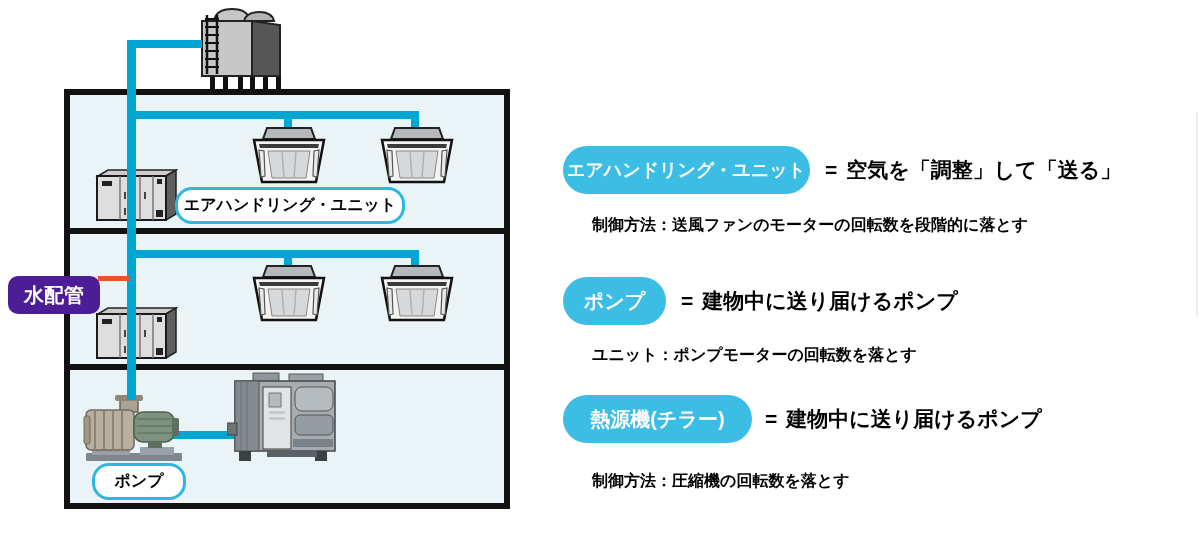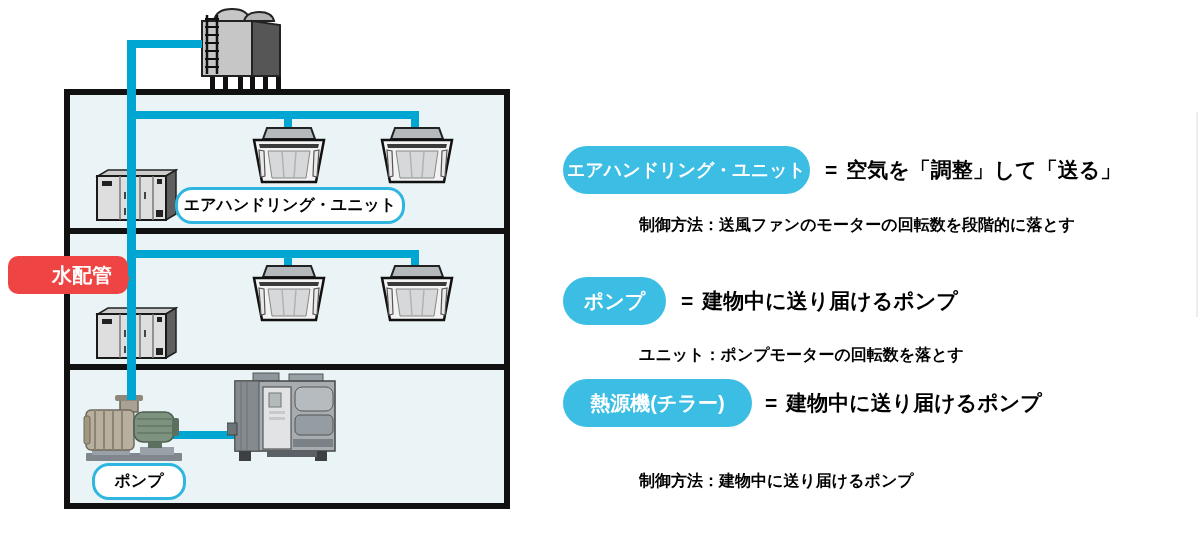--- a/index.html
+++ b/index.html
@@ -19,33 +19,33 @@
   .pipe.low{z-index:2;}
   
   .eq{position:absolute;z-index:3;}
   
   .dlabel{
     position:absolute;z-index:6;background:#ffffff;border:3px solid #2eb6e0;border-radius:17px;
     display:flex;align-items:center;justify-content:center;
     color:#000;font-weight:bold;font-size:16px;white-space:nowrap;
   }
   .water-pill{
-    position:absolute;left:8px;top:256px;width:92px;height:38px;z-index:6;
-    background:#ef4444;border-radius:10px;color:#fff;font-weight:bold;font-size:20px;
-    display:flex;align-items:center;justify-content:center;white-space:nowrap;padding-left:28px;
+    position:absolute;left:8px;top:276px;width:92px;height:38px;z-index:6;
+    background:#4c1d95;border-radius:10px;color:#fff;font-weight:bold;font-size:20px;
+    display:flex;align-items:center;justify-content:center;white-space:nowrap;
   }
   .water-line{position:absolute;left:98px;top:276px;width:31px;height:5px;background:#e85527;z-index:5;}
   
   .lrow{position:absolute;left:563px;display:flex;align-items:center;gap:15px;z-index:6;}
   .lpill{
     background:#3bbde4;color:#fff;font-weight:bold;border-radius:26px;height:48px;
     display:flex;align-items:center;justify-content:center;white-space:nowrap;
   }
   .lmain{display:flex;align-items:center;gap:9px;color:#000;font-weight:bold;font-size:21px;white-space:nowrap;}
-  .lcontrol{position:absolute;left:592px;z-index:6;color:#000;font-weight:bold;font-size:16px;white-space:nowrap;margin-left:47px;}
+  .lcontrol{position:absolute;left:592px;z-index:6;color:#000;font-weight:bold;font-size:16px;white-space:nowrap;}
   .edge-line{position:absolute;left:1196px;top:112px;width:2px;height:205px;background:#ededed;z-index:1;}
 </style>
 </head>
 <body>
 
 <div class="stage">
 
   <svg width="0" height="0" style="position:absolute" aria-hidden="true">
     <defs>
       <symbol id="sym-tower" viewBox="0 0 105 86">
@@ -194,22 +194,22 @@
 
   <div class="lrow" style="top:277px;">
     <div class="lpill" style="width:103px;font-size:20px;">ポンプ</div>
     <div class="lmain">
       <span>=</span>
       <span>建物中に送り届けるポンプ</span>
     </div>
   </div>
   <div class="lcontrol" style="top:345px;">ユニット：ポンプモーターの回転数を落とす</div>
 
-  <div class="lrow" style="top:379px;gap:13px;">
+  <div class="lrow" style="top:395px;gap:13px;">
     <div class="lpill" style="width:189px;font-size:20px;">熱源機(チラー)</div>
     <div class="lmain">
       <span>=</span>
       <span>建物中に送り届けるポンプ</span>
     </div>
   </div>
-  <div class="lcontrol" style="top:471px;">制御方法：建物中に送り届けるポンプ</div>
+  <div class="lcontrol" style="top:471px;">制御方法：圧縮機の回転数を落とす</div>
 
 </div>
 
 </body></html>

